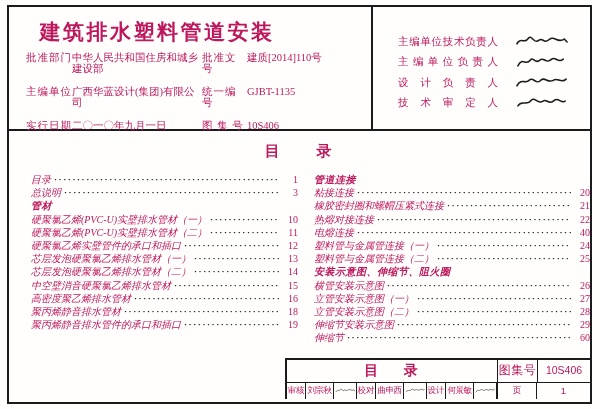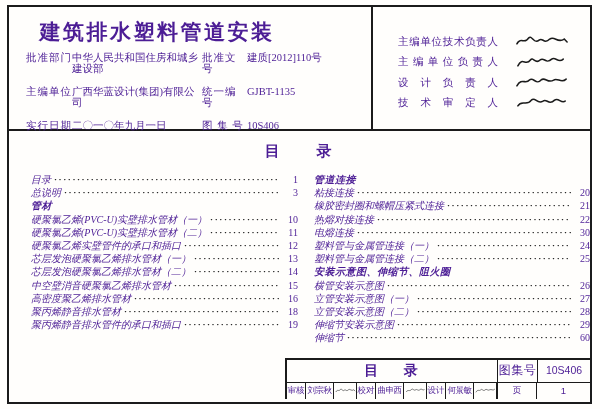--- a/index.html
+++ b/index.html
@@ -1,17 +1,17 @@
 <!DOCTYPE html>
 <html><head>
 <meta charset="utf-8">
 <style>
   html,body{margin:0;padding:0;background:#e8e8e8;}
   .page{position:relative;width:600px;height:409px;background:#fffefc;margin:0 auto;
-        font-family:"Liberation Serif","DejaVu Serif",serif;color:#4c1d95;overflow:hidden;}
+        font-family:"Liberation Serif","DejaVu Serif",serif;color:#be185d;overflow:hidden;}
   .frame{position:absolute;left:7px;top:5px;width:585px;height:399px;box-sizing:border-box;
          border:2.5px solid #1b1b1b;background:#fffefc;}
   
   .header{display:flex;height:124px;border-bottom:2px solid #1b1b1b;box-sizing:border-box;}
   .header-left{width:362px;box-sizing:border-box;padding-top:13px;}
   .doc-title{text-align:center;padding-right:66px;font-size:21px;font-weight:700;letter-spacing:2.5px;line-height:24px;}
   .meta{margin-top:8px;padding-left:17px;display:grid;grid-template-columns:46px 130px 45px auto;
         row-gap:12px;font-size:10.5px;line-height:11px;}
   .meta .lab{letter-spacing:1px;}
   .header-right{flex:1;border-left:2px solid #1b1b1b;box-sizing:border-box;padding:24px 0 0 25px;}
@@ -58,21 +58,21 @@
 <div class="page">
   <div class="frame">
 
     <div class="header">
       <div class="header-left">
         <div class="doc-title">建筑排水塑料管道安装</div>
         <div class="meta">
             <span class="lab">批准部门</span>
             <span class="val">中华人民共和国住房和城乡建设部</span>
             <span class="lab">批准文号</span>
-            <span class="val">建质[2012]110号</span>
+            <span class="val">建质[2014]110号</span>
             <span class="lab">主编单位</span>
             <span class="val">广西华蓝设计(集团)有限公司</span>
             <span class="lab">统一编号</span>
             <span class="val">GJBT-1135</span>
             <span class="lab">实行日期</span>
             <span class="val">二〇一〇年九月一日</span>
             <span class="lab">图 集 号</span>
             <span class="val">10S406</span>
           </div>
       </div>
@@ -190,21 +190,21 @@
               <span class="p">21</span>
             </div>
             <div class="toc-item">
               <span class="t">热熔对接连接</span>
               <span class="leader"></span>
               <span class="p">22</span>
             </div>
             <div class="toc-item">
               <span class="t">电熔连接</span>
               <span class="leader"></span>
-              <span class="p">30</span>
+              <span class="p">40</span>
             </div>
             <div class="toc-item">
               <span class="t">塑料管与金属管连接（一）</span>
               <span class="leader"></span>
               <span class="p">24</span>
             </div>
             <div class="toc-item">
               <span class="t">塑料管与金属管连接（二）</span>
               <span class="leader"></span>
               <span class="p">25</span>

